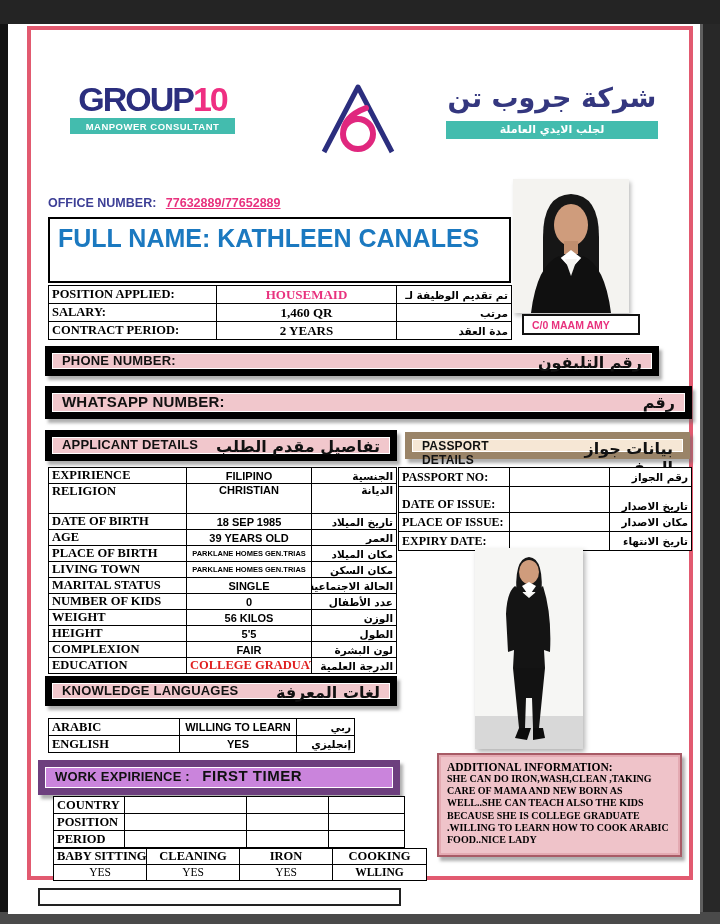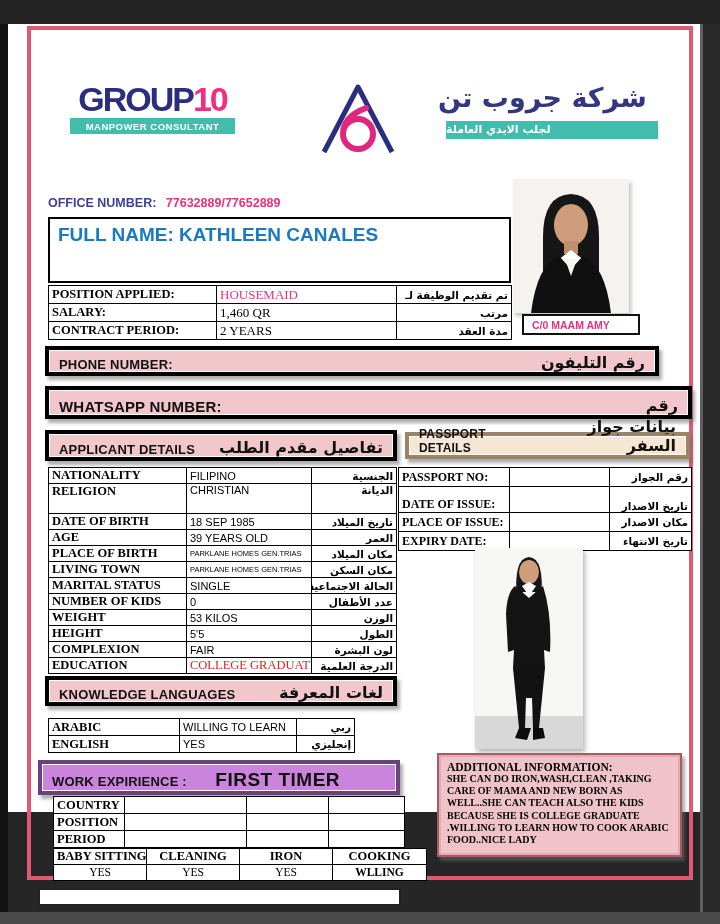--- a/index.html
+++ b/index.html
@@ -7,74 +7,74 @@
     width:720px; height:924px; position:relative;
     background:#262626; overflow:hidden;
     font-family:"Liberation Sans", sans-serif;
   }
   .band-top    { position:absolute; left:0; top:0; width:720px; height:24px; background:#242424; }
   .strip-left  { position:absolute; left:0; top:24px; width:8px; height:900px; background:#121212; }
   .strip-right { position:absolute; left:700px; top:24px; width:20px; height:900px; background:#282828; }
   .edge-line   { position:absolute; left:700px; top:24px; width:3px; height:890px; background:#5f5f5f; }
   .band-bottom { position:absolute; left:0; top:912px; width:720px; height:12px; background:#4a4a4a; }
 
-  .page { position:absolute; left:8px; top:24px; width:692px; height:788px; background:#ffffff; }
+  .page { position:absolute; left:8px; top:24px; width:692px; height:890px; background:#ffffff; }
   .frame { position:absolute; left:19px; top:2px; width:666px; height:854px; border:4px solid #e25a70; }
 
   
   .logo-left { position:absolute; left:62px; top:58px; width:165px; text-align:center; }
   .logo-word { font-weight:900; font-size:34px; letter-spacing:-2px; color:#2b2e7e; font-family:"Liberation Sans",sans-serif; line-height:1; }
   .logo-word .ten { color:#ef2f82; }
   .logo-banner { margin-top:2px; background:#43bcae; color:#fff; font-weight:700; font-size:9.5px; letter-spacing:.5px; padding:3px 0 2px; }
   .logo-mid { position:absolute; left:308px; top:56px; width:84px; height:80px; }
-  .logo-right { position:absolute; left:430px; top:54px; width:228px; text-align:left; }
+  .logo-right { position:absolute; left:430px; top:54px; width:228px; text-align:center; }
   .logo-right .ar-title { font-family:"DejaVu Sans",sans-serif; direction:rtl; font-weight:700; font-size:27px; color:#34377f; line-height:1.5; }
   .logo-right .ar-banner { margin:2px 8px 0 8px; background:#43bcae; color:#fff; font-family:"DejaVu Sans",sans-serif; direction:rtl; font-weight:700; font-size:11px; padding:2px 0 3px; }
 
   
   .office { position:absolute; left:40px; top:172px; font-size:12.5px; font-weight:700; }
   .office .lbl { color:#3d3f96; }
-  .office .val { color:#e8327e; margin-left:6px; }
+  .office .val { color:#e8327e; margin-left:6px;text-decoration:underline; }
 
   
   .name-box { position:absolute; left:40px; top:193px; width:463px; height:66px; border:2px solid #000; background:#fff; }
-  .name-text { color:#1b79c0; font-weight:900; font-size:19px; letter-spacing:0px; padding:5px 0 0 8px; font-family:"Liberation Sans",sans-serif; }
+  .name-text { color:#1b79c0; font-weight:900; font-size:25px; letter-spacing:0px; padding:5px 0 0 8px; font-family:"Liberation Sans",sans-serif; }
 
   
   table.tbl { border-collapse:collapse; table-layout:fixed; position:absolute; background:#fff; }
   table.tbl td { border:1.7px solid #000; overflow:hidden; white-space:nowrap; padding:0 3px; vertical-align:middle; }
   td.lblcell { font-family:"Liberation Serif",serif; font-weight:700; font-size:12.5px; }
-  td.valcell { font-weight:400; font-size:11px; text-align:left; font-family:"Liberation Sans",sans-serif; }
+  td.valcell { font-weight:700; font-size:11px; text-align:center; font-family:"Liberation Sans",sans-serif; }
   td.arcell  { font-family:"DejaVu Sans",sans-serif; direction:rtl; text-align:right; font-weight:700; font-size:10.5px; }
   td.small   { font-size:7.5px; }
   td.red     { color:#e01f1f; font-family:"Liberation Serif",serif; font-size:12.5px; }
   td.pinktxt { color:#e8327e; font-family:"Liberation Serif",serif; font-size:13px; }
   td.serifval{ font-family:"Liberation Serif",serif; font-size:13px; }
 
   .pos-table { left:40px; top:261px; width:463px; }
   .pos-table td { height:18px; }
 
   
   .bar {
-    position:absolute; background:#f1c7cc; border:4px solid #000000;
+    position:absolute; background:#f1c7cc; border:7px solid #000000;
     box-shadow:3px 4px 3px rgba(110,110,110,.55), inset 0 0 0 1px #fff;
-    display:flex; align-items:flex-end; justify-content:space-between; padding:0 10px;
+    display:flex; align-items:flex-start; justify-content:space-between; padding:0 10px;
   }
   .bar .en { font-weight:900; font-size:13px; color:#111; letter-spacing:.2px; }
   .bar .ar { font-family:"DejaVu Sans",sans-serif; direction:rtl; font-weight:700; font-size:16px; color:#111; }
   .bar-phone    { left:37px; top:322px; width:614px; height:30px; }
   .bar-whats    { left:37px; top:362px; width:647px; height:33px; }
   .bar-whats .en{ font-size:15px; }
   .bar-applicant{ left:37px; top:406px; width:352px; height:31px; }
   .bar-passport { left:397px; top:408px; width:285px; height:27px; background:#f6e7d5; border-color:#9a8468; }
   .bar-passport .en { font-size:12px; }
   .bar-lang     { left:37px; top:652px; width:352px; height:30px; }
   .bar-work     { left:30px; top:736px; width:362px; height:35px; background:#ca84dc; border-color:#6d3f7e; }
   .bar-work .en { font-size:13px; }
-  .bar-work .big{ font-weight:900; font-size:19px; margin-left:24px; letter-spacing:.5px; }
+  .bar-work .big{ font-weight:900; font-size:15px; margin-left:8px; letter-spacing:.5px; }
 
   .app-table { left:40px; top:443px; width:348px; }
   .app-table td { height:16px; }
   .app-table tr.tall td { height:30px; }
 
   .pass-table { left:390px; top:443px; width:293px; }
   .pass-table td { height:19px; }
   .pass-table td.lblcell { font-size:12px; }
   .pass-table tr.tall td { height:26px; vertical-align:bottom; }
 
@@ -207,21 +207,21 @@
   </div>
 
   <table class="tbl app-table">
     <colgroup>
         <col style="width:138px">
         <col style="width:125px">
         <col style="width:85px">
       </colgroup>
     <tbody>
         <tr>
-      <td class="lblcell">NATIONALITY</td>
+      <td class="lblcell">EXPIRIENCE</td>
       <td class="valcell">FILIPINO</td>
       <td class="arcell">الجنسية</td>
     </tr>
     <tr class="tall">
       <td class="lblcell" style="vertical-align:top">RELIGION</td>
       <td class="valcell" style="vertical-align:top">CHRISTIAN</td>
       <td class="arcell" style="vertical-align:top">الديانة</td>
     </tr>
     <tr>
       <td class="lblcell">DATE OF BIRTH</td>
@@ -248,21 +248,21 @@
       <td class="valcell">SINGLE</td>
       <td class="arcell">الحالة الاجتماعية</td>
     </tr>
     <tr>
       <td class="lblcell">NUMBER OF KIDS</td>
       <td class="valcell">0</td>
       <td class="arcell">عدد الأطفال</td>
     </tr>
     <tr>
       <td class="lblcell">WEIGHT</td>
-      <td class="valcell">53 KILOS</td>
+      <td class="valcell">56 KILOS</td>
       <td class="arcell">الوزن</td>
     </tr>
     <tr>
       <td class="lblcell">HEIGHT</td>
       <td class="valcell">5'5</td>
       <td class="arcell">الطول</td>
     </tr>
     <tr>
       <td class="lblcell">COMPLEXION</td>
       <td class="valcell">FAIR</td>

